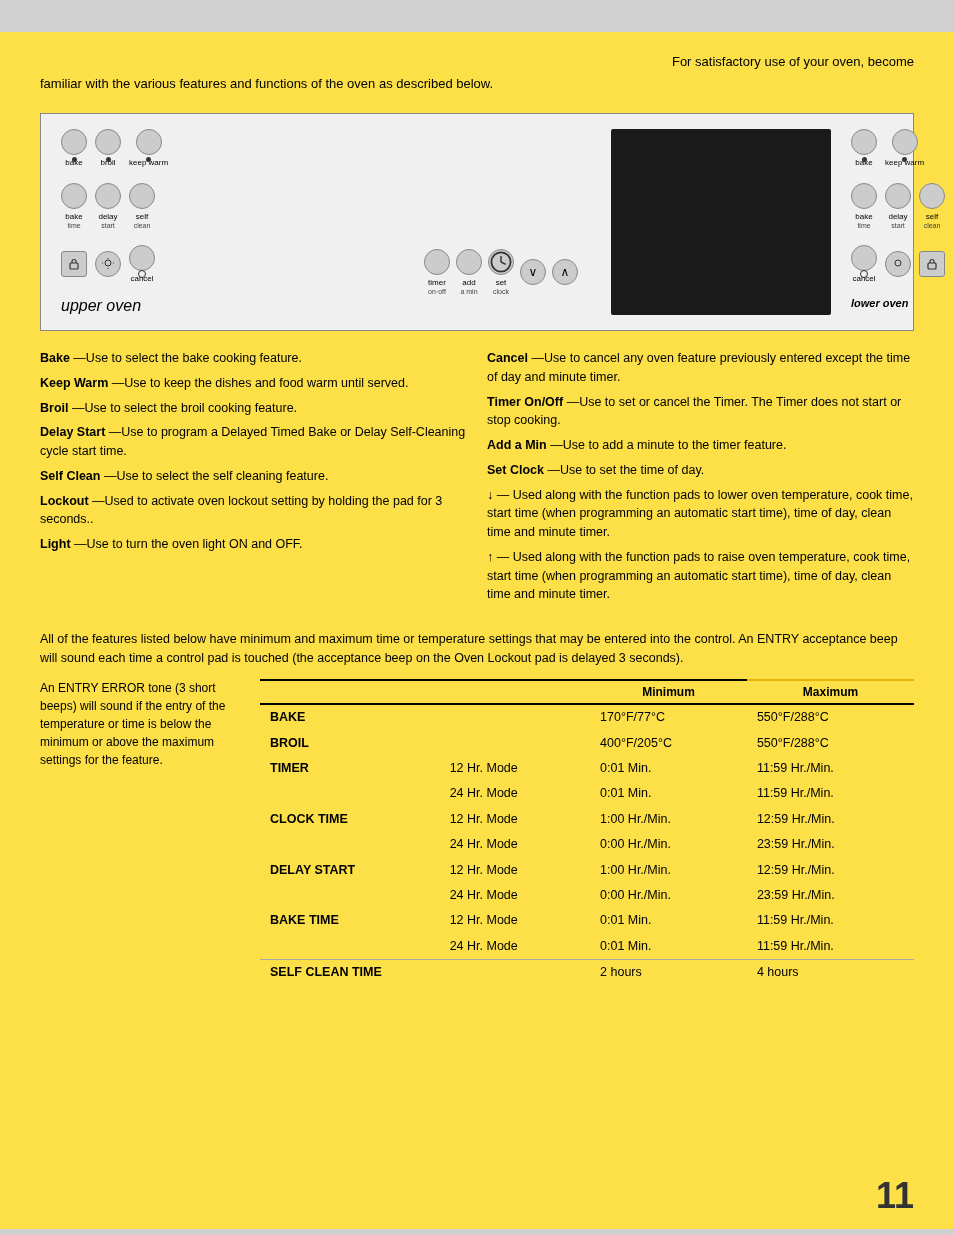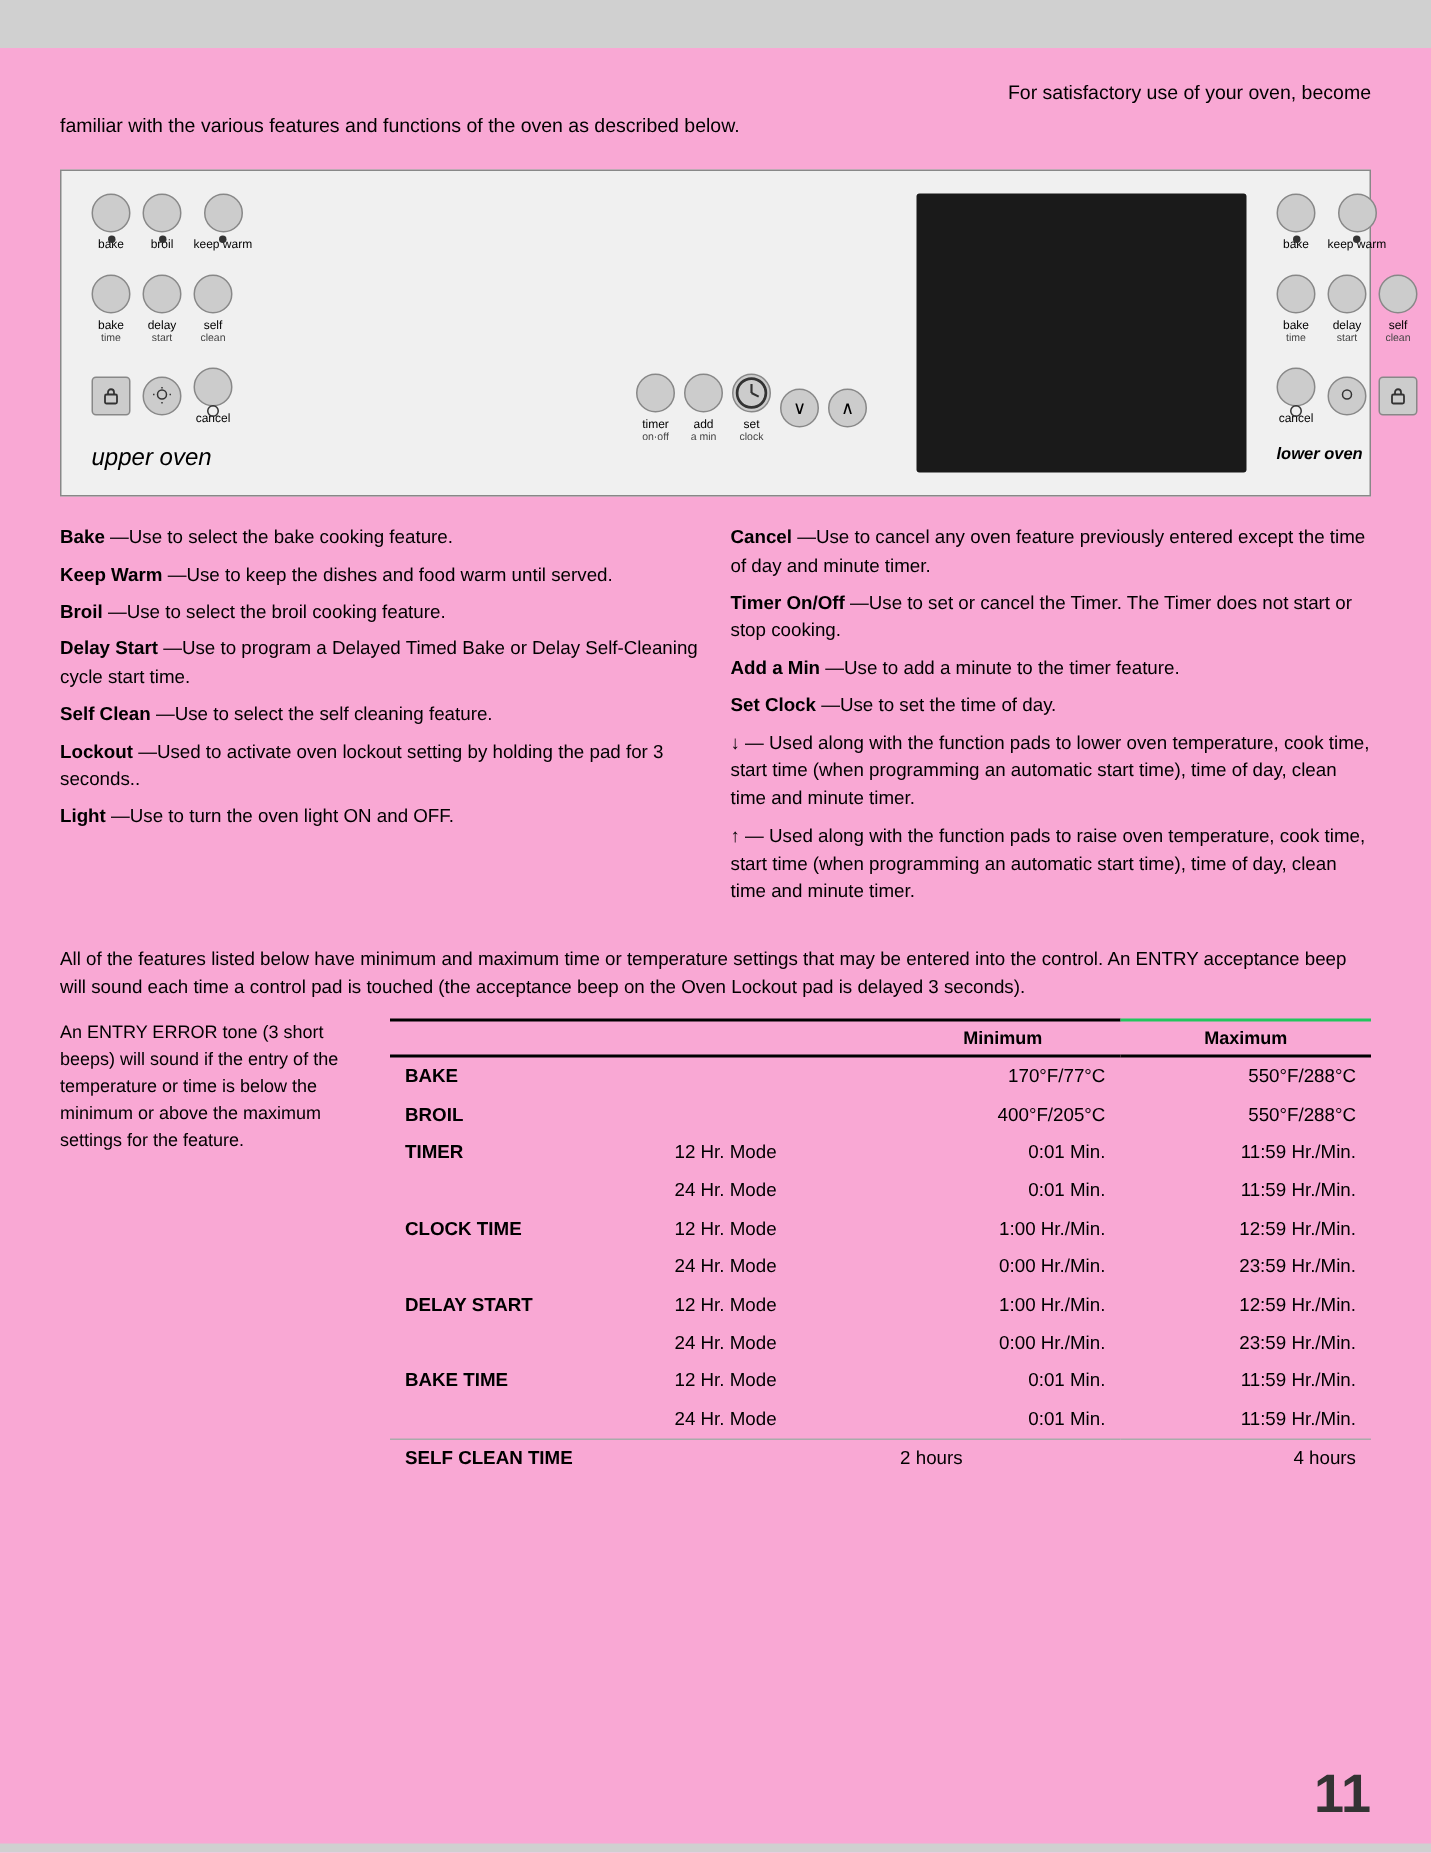--- a/index.html
+++ b/index.html
@@ -9,21 +9,21 @@
       font-size: 13px;
       color: #000;
       width: 954px;
       min-height: 1235px;
       position: relative;
     }
 
     .page-container {
       width: 954px;
       min-height: 1235px;
-      background: #f9a8d4;
+      background: #fde047;
       padding: 0;
       position: relative;
     }
 
     
     .top-bar {
       background: #d0d0d0;
       height: 32px;
       width: 100%;
     }
@@ -204,21 +204,21 @@
       font-weight: bold;
       font-size: 12px;
     }
 
     .settings-table th:first-child {
       text-align: left;
     }
 
     .settings-table td {
       padding: 3px 10px;
-      text-align: right;
+      text-align: left;
     }
 
     .settings-table td:first-child {
       text-align: left;
       font-weight: bold;
     }
 
     .settings-table td:nth-child(2) {
       text-align: left;
       font-weight: normal;
@@ -495,21 +495,21 @@
 
       <div class="data-table-section">
         <div class="entry-error-text">An ENTRY ERROR tone (3 short beeps) will sound if the entry of the temperature or time is below the minimum or above the maximum settings for the feature.</div>
 
         <table class="settings-table">
           <thead>
             <tr>
               <th style="border-top:2px solid #000; border-bottom:1px solid #999;"></th>
               <th style="border-top:2px solid #000; border-bottom:1px solid #999;"></th>
               <th style="border-top:2px solid #000; border-bottom:1px solid #999;">Minimum</th>
-              <th style="border-top:2px solid #22c55e; border-bottom:1px solid #999;">Maximum</th>
+              <th style="border-top:2px solid #eab308; border-bottom:1px solid #999;">Maximum</th>
             </tr>
           </thead>
           <tbody>
             <tr>
               <td>BAKE</td>
               <td></td>
               <td>170°F/77°C</td>
               <td>550°F/288°C</td>
             </tr>
             <tr>

